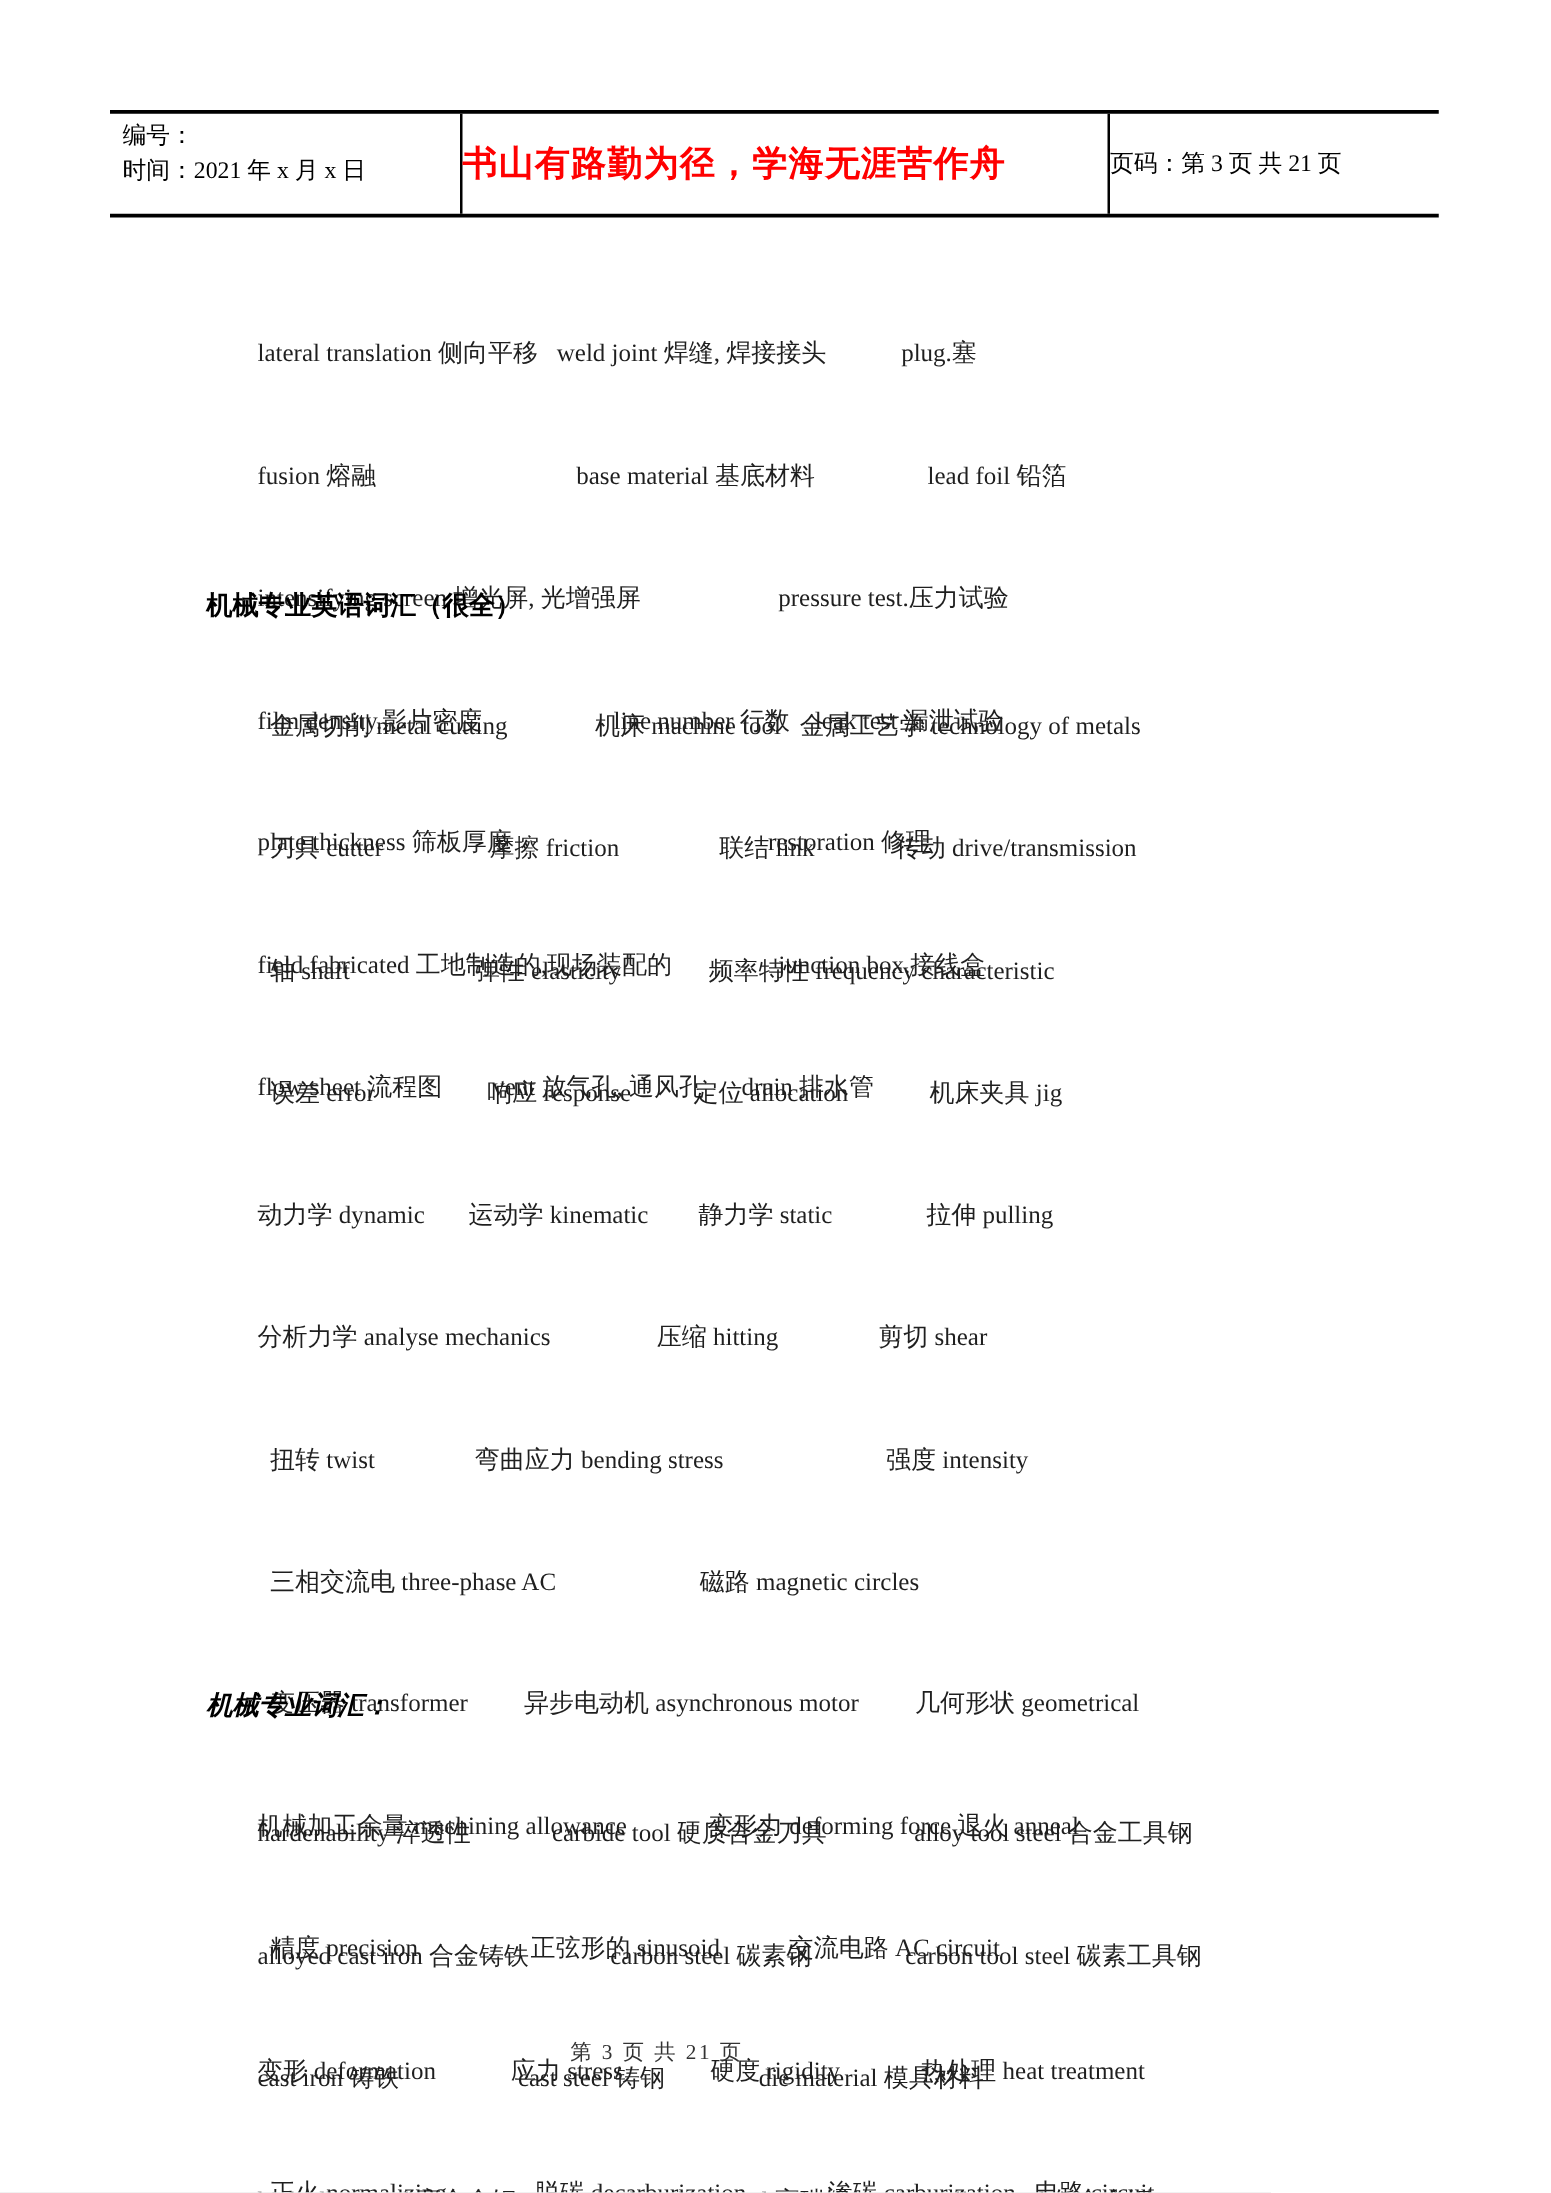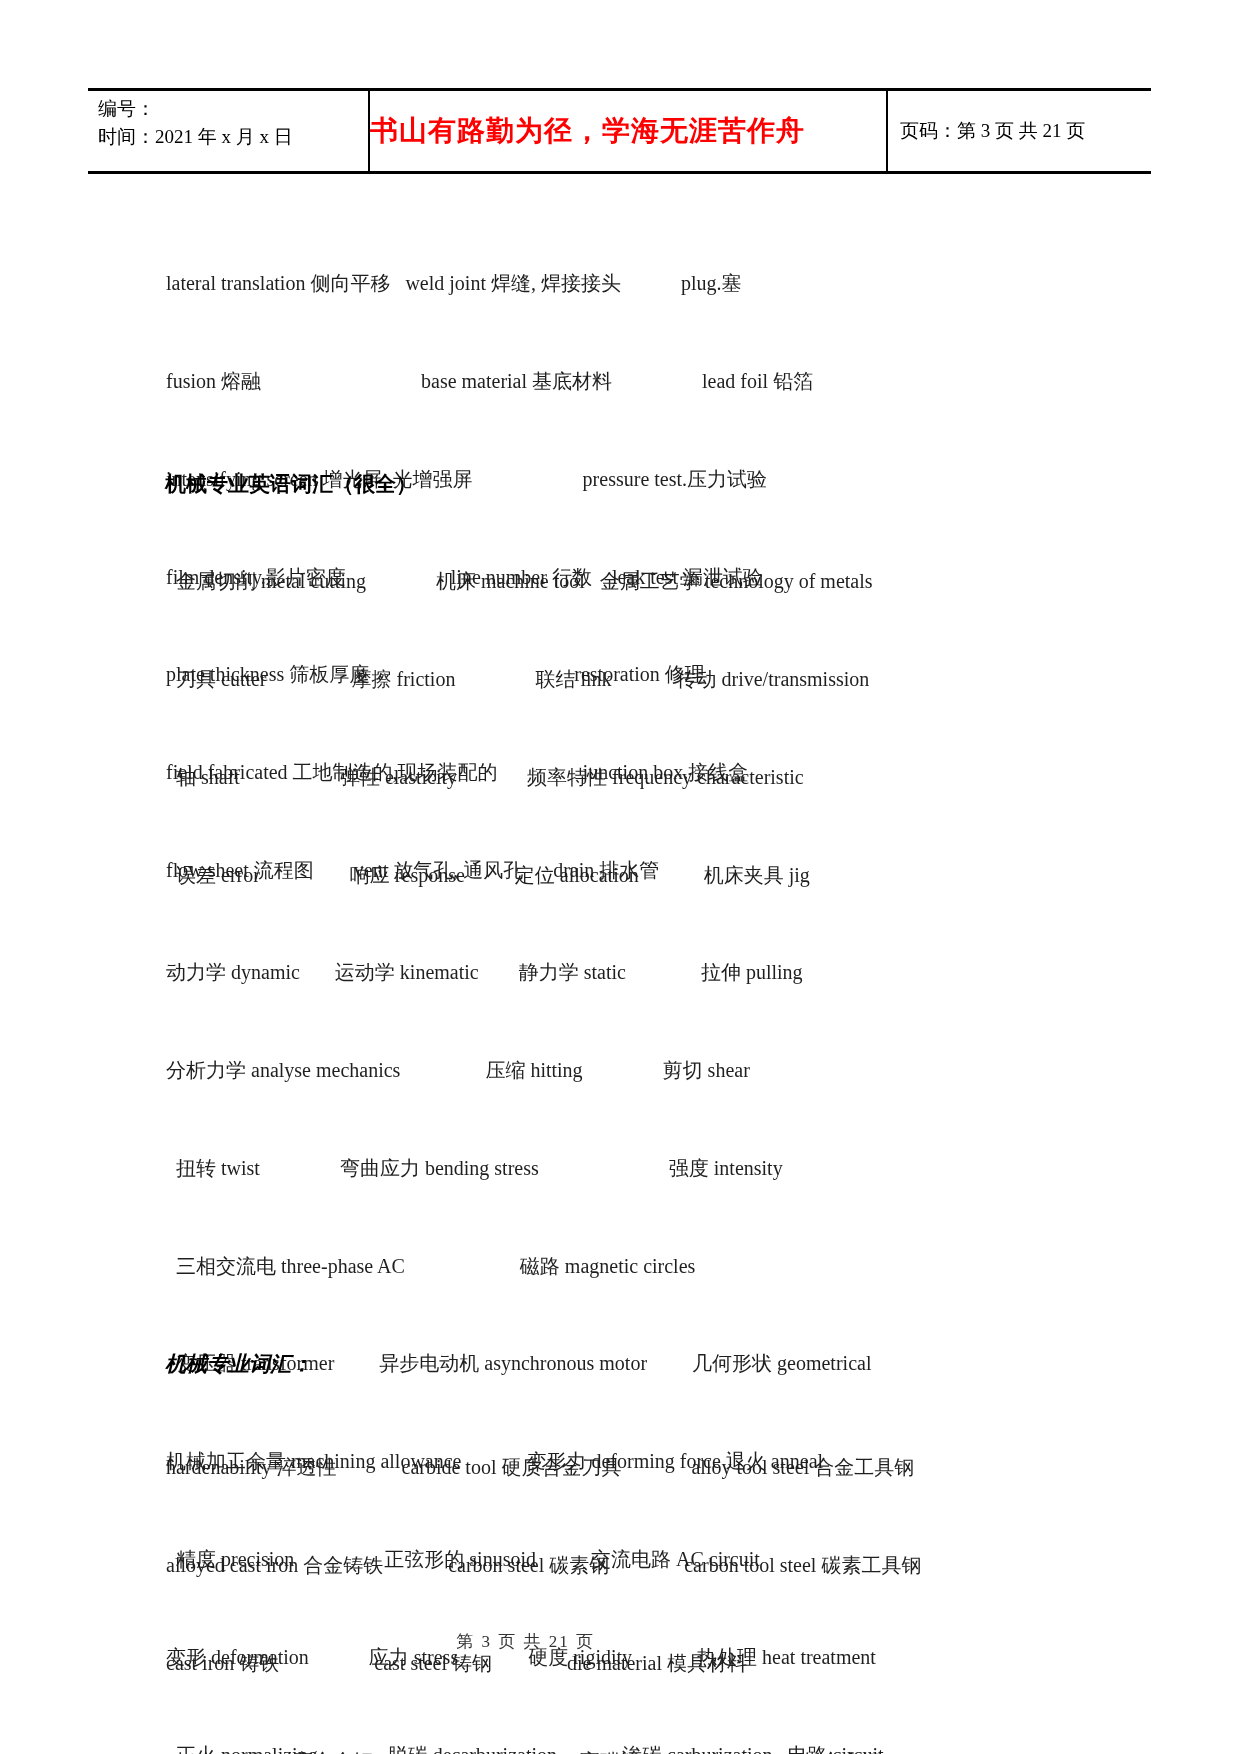--- a/index.html
+++ b/index.html
@@ -35,21 +35,20 @@
   .motto{
     color:#ff0000;
     font-weight:bold;
     font-size:28px;
     letter-spacing:1px;
     white-space:nowrap;
   }
   .header-cell.right{
     flex:1;
     display:flex;align-items:center;
-    padding-left:12px;
     font-size:19px;color:#000;
   }
   
   .vocab-block{
     position:absolute;left:166px;
     font-size:20px;
     line-height:32.6px;
     white-space:pre;
   }
   .section-a{top:202px;}
@@ -57,21 +56,21 @@
   .section-c{top:1386px;}
   .section-heading{
     position:absolute;left:165px;
     font-family:"Liberation Sans","DejaVu Sans",sans-serif;
     font-weight:bold;
     font-size:21px;color:#000;
     white-space:pre;
   }
   .heading-1{top:470px;}
   .heading-2{top:1350px;font-style:italic;}
-  .line{white-space:pre;}
+  .line{white-space:pre;margin-left:40px;}
   
   .footer{
     position:absolute;top:1630px;left:0;
     width:100%;box-sizing:border-box;
     padding-right:190px;
     text-align:center;
     font-size:17px;color:#333;
     letter-spacing:2px;
   }
 </style>

